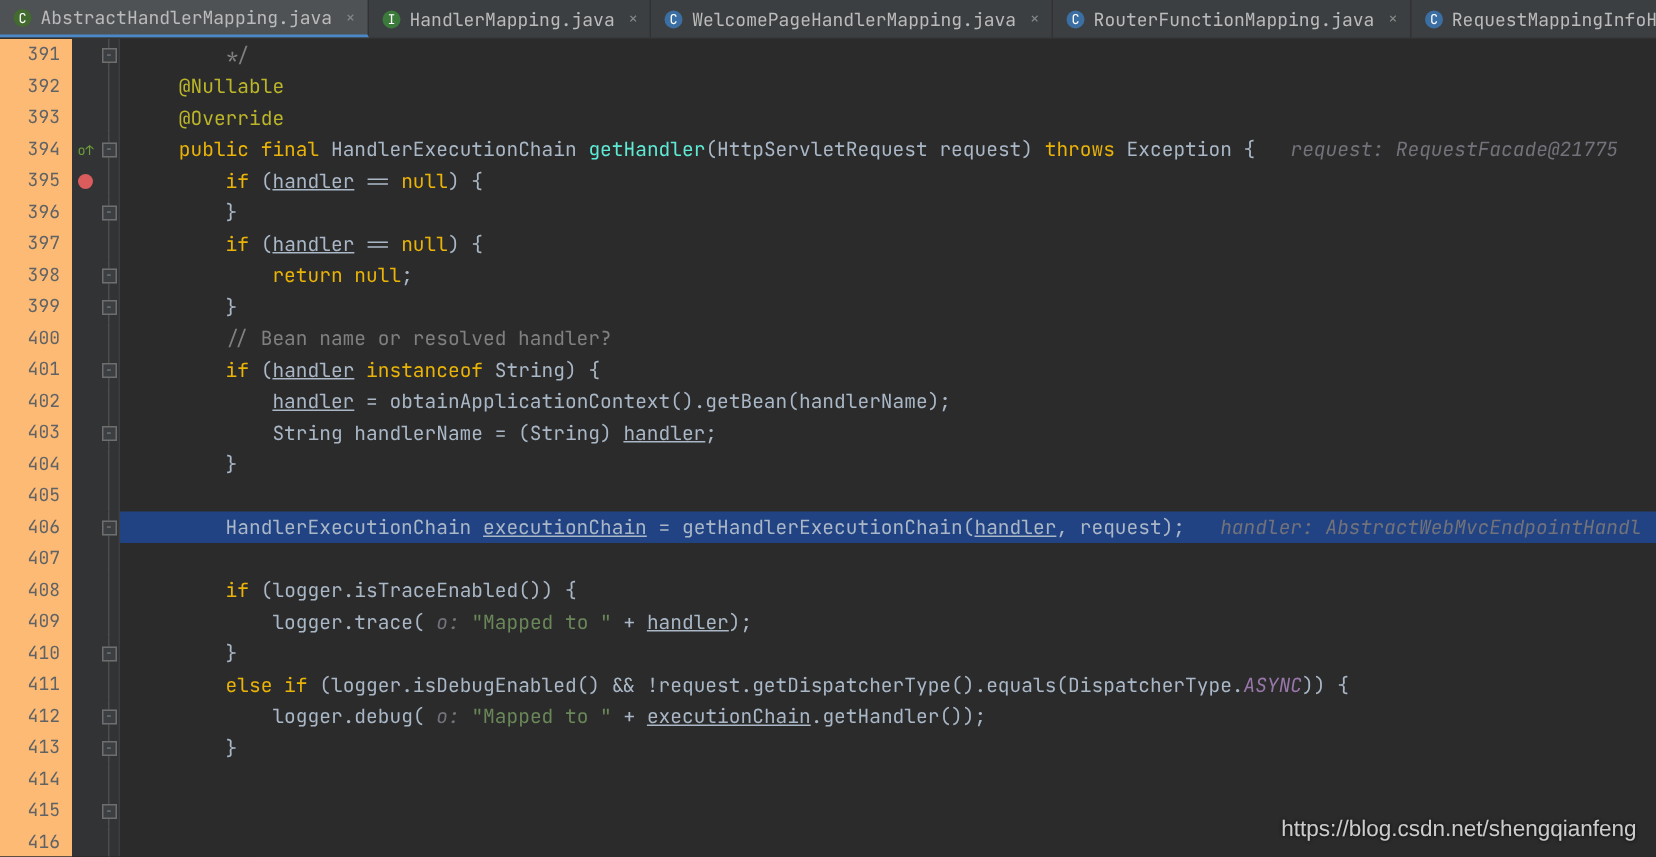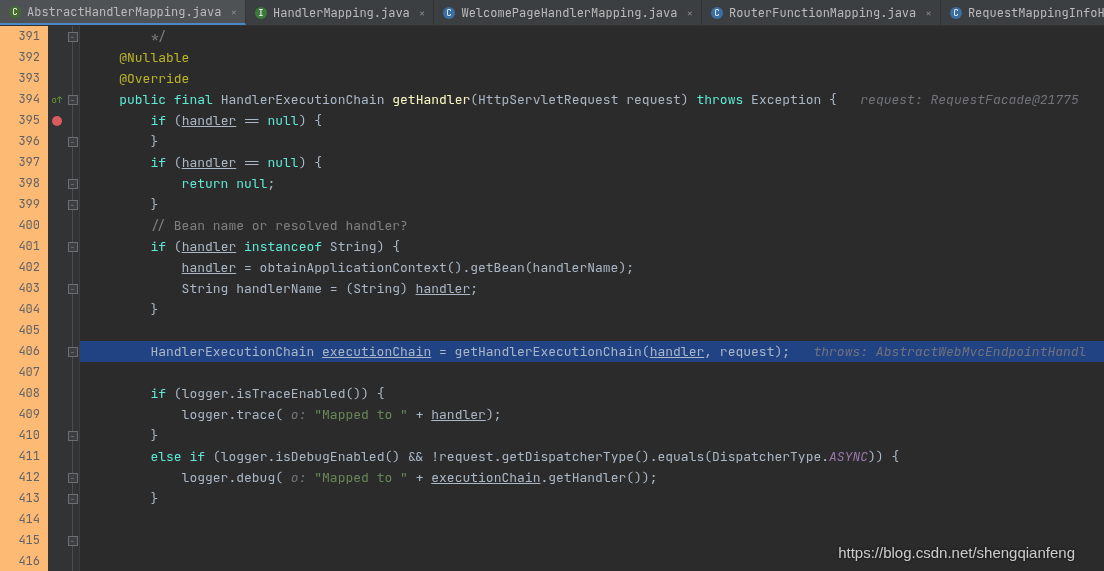--- a/index.html
+++ b/index.html
@@ -113,34 +113,34 @@
 }
 .code-line {
   height: 21px;
   line-height: 21px;
   white-space: pre;
   padding-left: 8px;
 }
 .code-line.highlighted {
   background: #214283;
 }
-.kw { color: #5eead4; }
+.kw { color: #eab308; }
 .ann { color: #bbb529; }
 .str { color: #6a8759; }
 .cmt { color: #808080; font-style: normal; }
-.fn { color: #fef9c3; }
+.fn { color: #5eead4; }
 .cls { color: #a9b7c6; }
 .var { color: #a9b7c6; }
 .u { text-decoration: underline; }
 .param { color: #72737a; font-style: italic; }
 .static-i { font-style: italic; text-align: right; }
 .watermark {
   position: absolute;
   bottom: 10px;
-  right: 29px;
+  right: 13px;
   color: #e8e8e8;
   font-size: 15px;
   font-family: sans-serif;
   opacity: 0.85;
   text-shadow: 0 0 3px #000;
 }
 .bp {
   width: 10px; height: 10px; border-radius: 50%; background: #db5c5c;
 }
 .arrow-up {
@@ -367,21 +367,21 @@
       <div class="code-line">        }</div>
       <div class="code-line">        <span class="kw">if</span> (<span class="var u">handler</span> == <span class="kw">null</span>) {</div>
       <div class="code-line">            <span class="kw">return null</span>;</div>
       <div class="code-line">        }</div>
       <div class="code-line">        <span class="cmt">// Bean name or resolved handler?</span></div>
       <div class="code-line">        <span class="kw">if</span> (<span class="var u">handler</span> <span class="kw">instanceof</span> String) {</div>
       <div class="code-line">            <span class="var u">handler</span> = obtainApplicationContext().getBean(handlerName);</div>
       <div class="code-line">            String handlerName = (String) <span class="var u">handler</span>;</div>
       <div class="code-line">        }</div>
       <div class="code-line"> </div>
-      <div class="code-line highlighted">        HandlerExecutionChain <span class="var u">executionChain</span> = getHandlerExecutionChain(<span class="var u">handler</span>, request);   <span class="param">throws: AbstractWebMvcEndpointHandl</span></div>
+      <div class="code-line highlighted">        HandlerExecutionChain <span class="var u">executionChain</span> = getHandlerExecutionChain(<span class="var u">handler</span>, request);   <span class="param">handler: AbstractWebMvcEndpointHandl</span></div>
       <div class="code-line"> </div>
       <div class="code-line">        <span class="kw">if</span> (<span class="var">logger</span>.isTraceEnabled()) {</div>
       <div class="code-line">            <span class="var">logger</span>.trace( <span class="param">o:</span> <span class="str">"Mapped to "</span> + <span class="var u">handler</span>);</div>
       <div class="code-line">        }</div>
       <div class="code-line">        <span class="kw">else if</span> (<span class="var">logger</span>.isDebugEnabled() &amp;&amp; !request.getDispatcherType().equals(DispatcherType.<span class="static-i" style="color:#9876aa">ASYNC</span>)) {</div>
       <div class="code-line">            <span class="var">logger</span>.debug( <span class="param">o:</span> <span class="str">"Mapped to "</span> + <span class="var u">executionChain</span>.getHandler());</div>
       <div class="code-line">        }</div>
       <div class="code-line"> </div>
     </div>
 </div>

